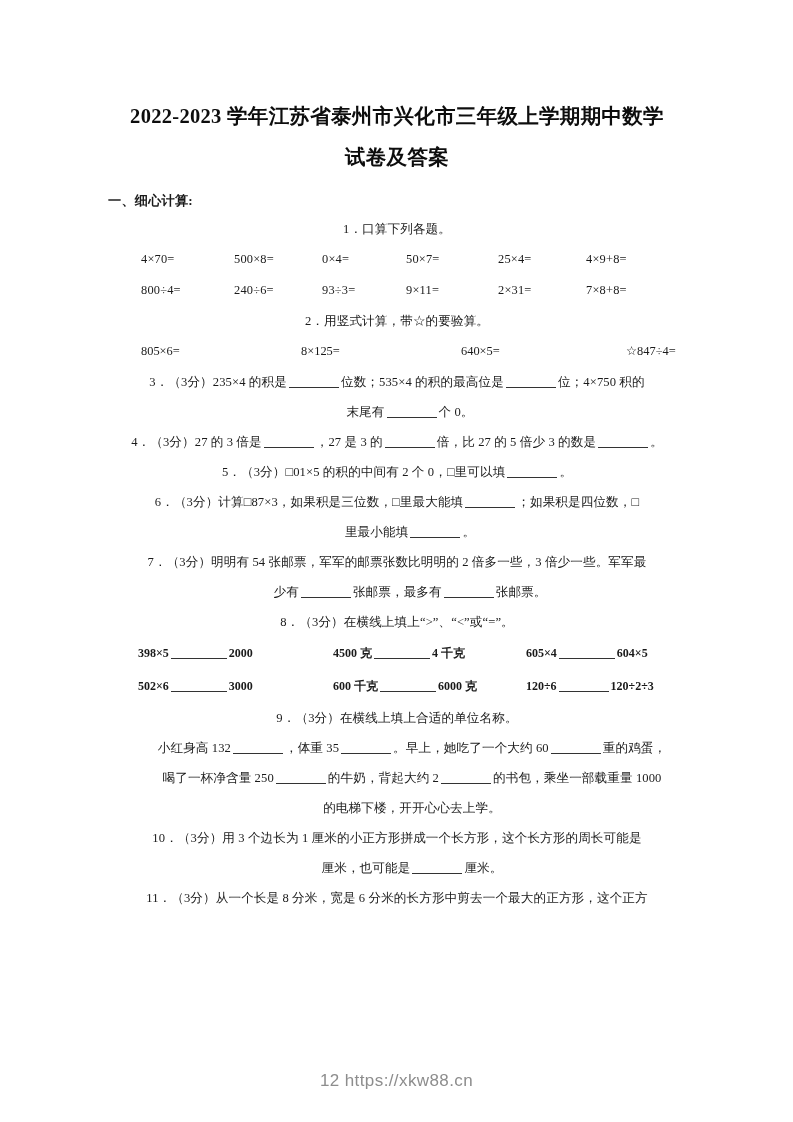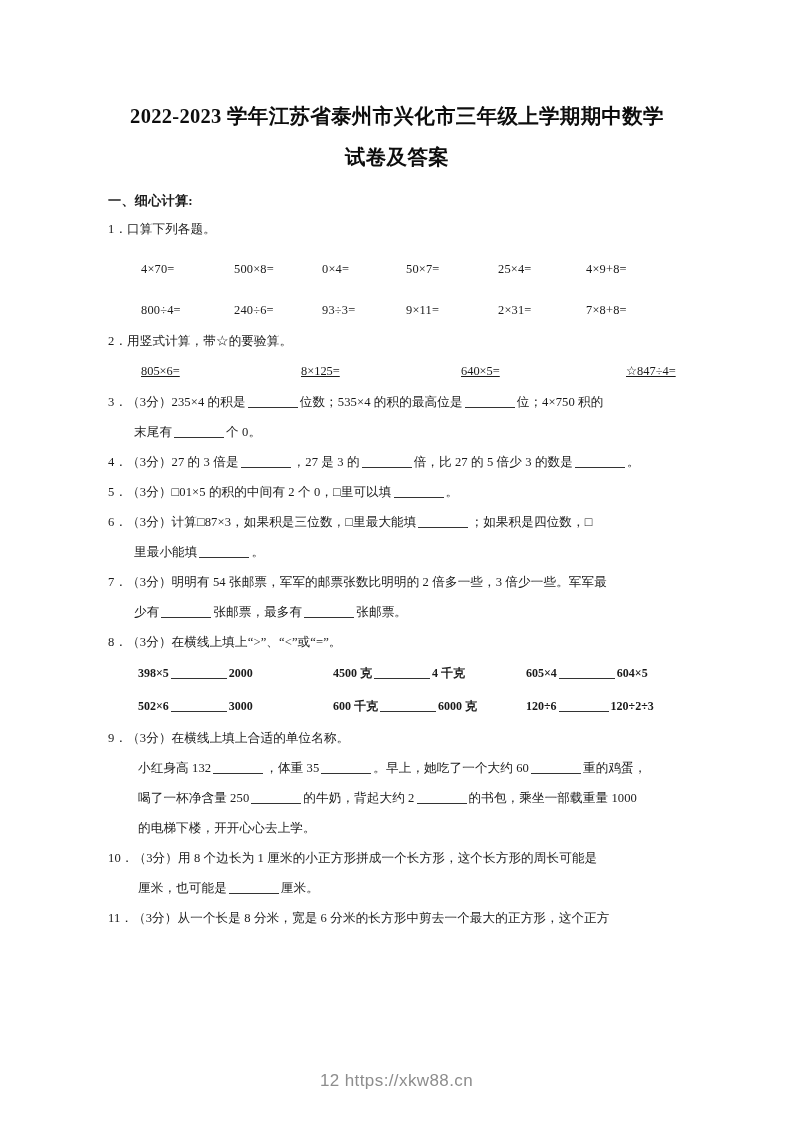--- a/index.html
+++ b/index.html
@@ -45,20 +45,21 @@
     margin: 14px 0 4px 0;
     letter-spacing: 0.2px;
   }
 
   
   .q {
     font-size: 12.6px;
     line-height: 30px;
     margin: 0;
     letter-spacing: 0.1px;
+    text-align: center;
   }
   .q-num { white-space: nowrap; }
   .q-body { display: inline; }
 
   .indent-1 { padding-left: 26px; }
   .indent-2 { padding-left: 30px; }
 
   
   .blank {
     display: inline-block;
@@ -71,32 +72,31 @@
   .bk-lg  { width: 56px; }
 
   
   .calc-grid {
     display: grid;
     grid-template-columns: 93px 88px 84px 92px 88px 90px;
     font-size: 12.4px;
     line-height: 31px;
     padding-left: 33px;
     letter-spacing: 0.2px;
-    margin-top: 10px;
   }
   .calc-grid .cell { white-space: nowrap; }
 
   .vert-grid {
     display: grid;
     grid-template-columns: 160px 160px 165px auto;
     font-size: 12.4px;
     line-height: 31px;
     padding-left: 33px;
   }
-  .vert-grid .cell { white-space: nowrap; text-decoration: underline; }
+  .vert-grid .cell { white-space: nowrap; }
 
   
   .cmp-grid {
     display: grid;
     grid-template-columns: 195px 193px auto;
     font-size: 12px;
     line-height: 33px;
     padding-left: 30px;
     font-weight: bold;
   }
@@ -210,21 +210,21 @@
       <span>小红身高 132</span><span class="blank bk-md"></span><span>，体重 35</span><span class="blank bk-md"></span><span>。早上，她吃了一个大约 60</span><span class="blank bk-md"></span><span>重的鸡蛋，</span>
     </p>
     <p class="q indent-2">
       <span>喝了一杯净含量 250</span><span class="blank bk-md"></span><span>的牛奶，背起大约 2</span><span class="blank bk-md"></span><span>的书包，乘坐一部载重量 1000</span>
     </p>
     <p class="q indent-2">
       <span>的电梯下楼，开开心心去上学。</span>
     </p>
 
     <p class="q">
-      <span class="q-num">10．</span><span>（3分）</span><span>用 8 个边长为 1 厘米的小正方形拼成一个长方形，这个长方形的周长可能是</span>
+      <span class="q-num">10．</span><span>（3分）</span><span>用 3 个边长为 1 厘米的小正方形拼成一个长方形，这个长方形的周长可能是</span>
     </p>
     <p class="q indent-2">
       <span>厘米，也可能是</span><span class="blank bk-md"></span><span>厘米。</span>
     </p>
 
     <p class="q">
       <span class="q-num">11．</span><span>（3分）</span><span>从一个长是 8 分米，宽是 6 分米的长方形中剪去一个最大的正方形，这个正方</span>
     </p>
 
   </div>

